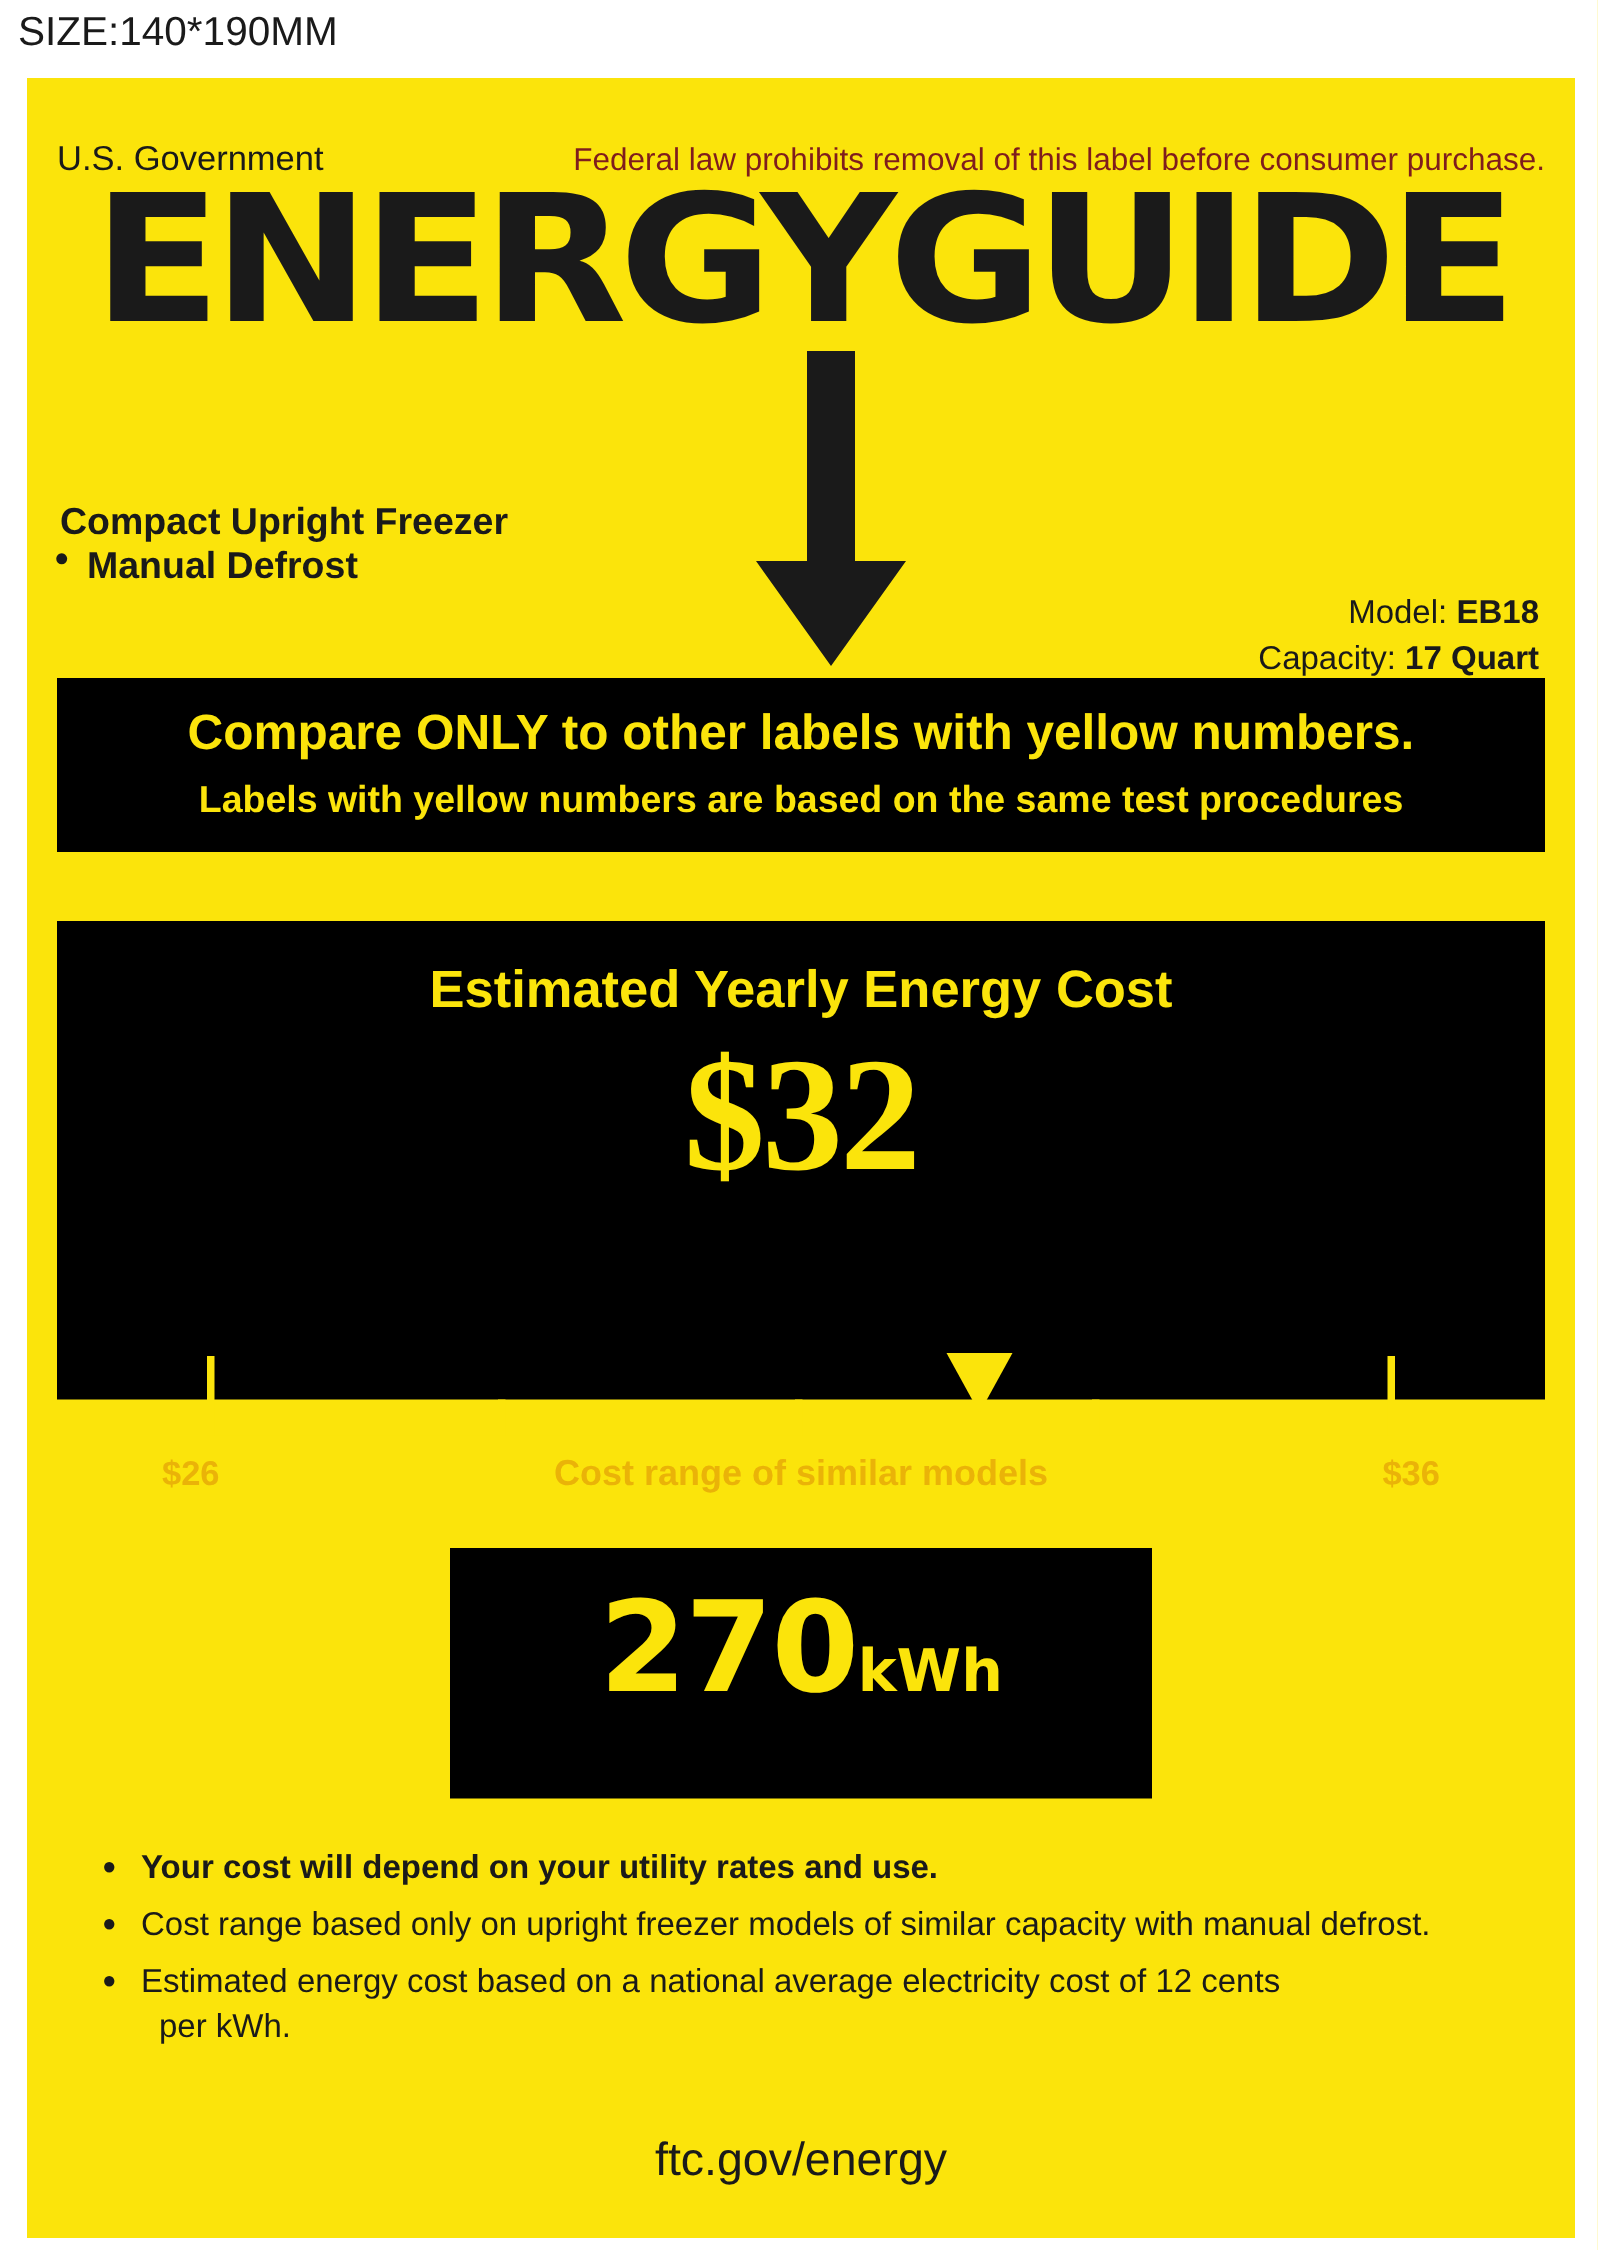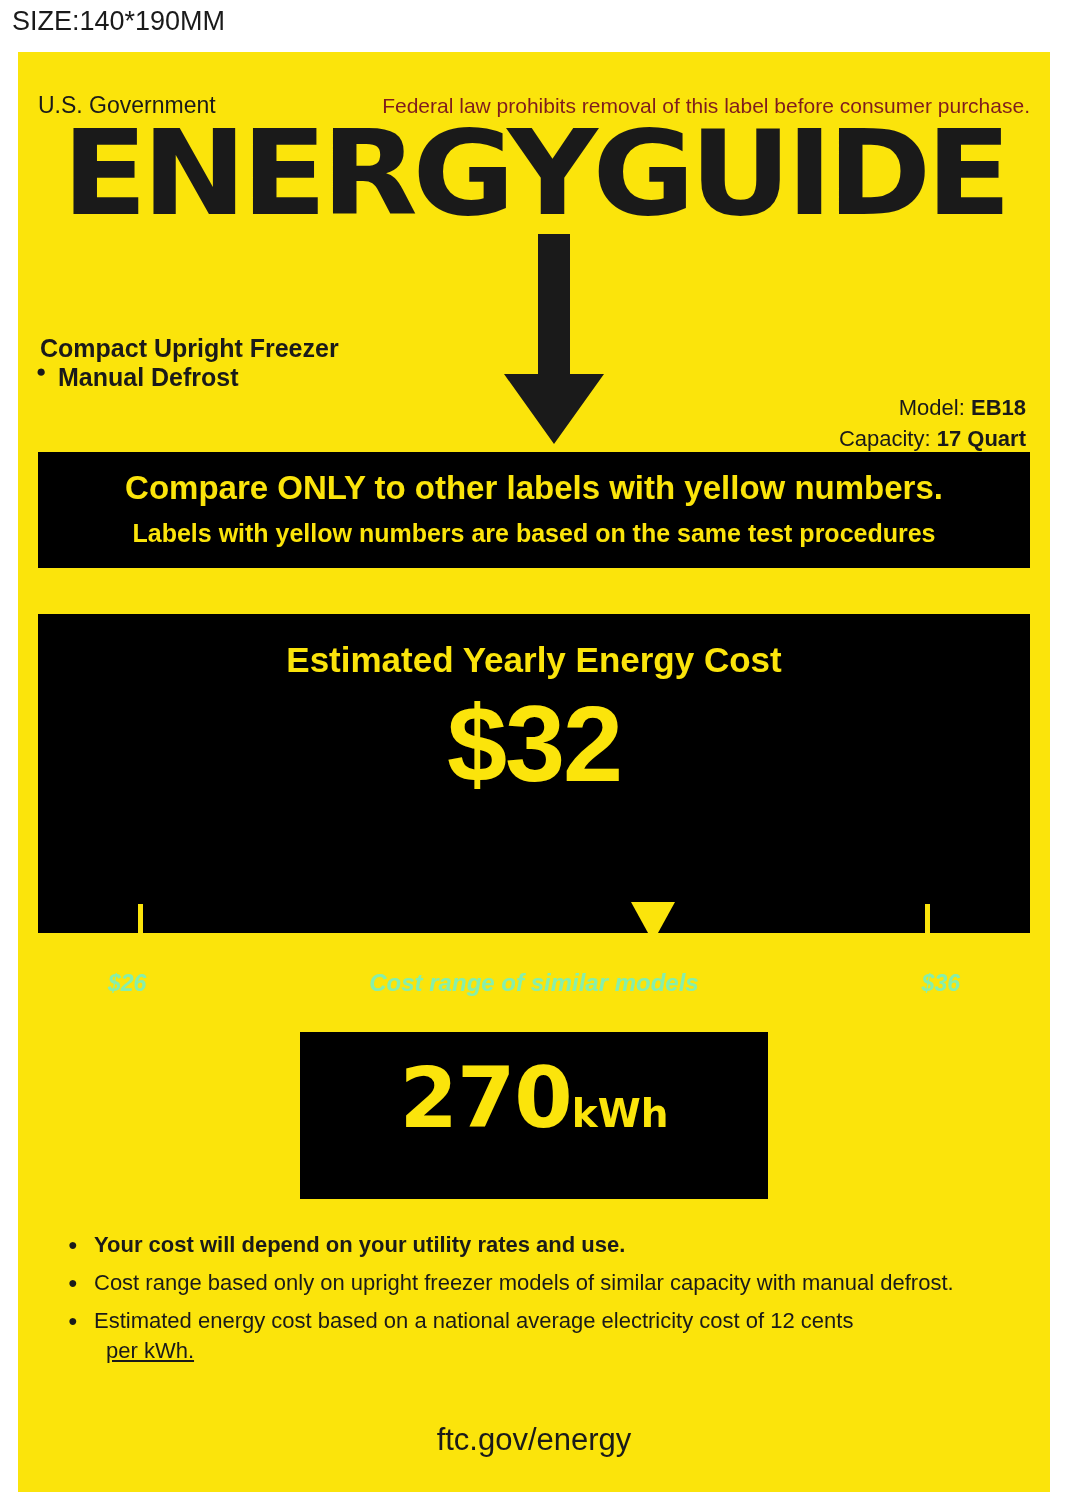--- a/index.html
+++ b/index.html
@@ -169,21 +169,21 @@
     font-size: 35px;
     font-weight: 700;
     padding-top: 26px;
   }
   .cost-amount {
     text-align: center;
     font-size: 108px;
     font-weight: 700;
     line-height: 108px;
     margin-top: 10px;
-    font-family: Liberation Sans, sans-serif;
+    font-family: Liberation Serif, serif;
     letter-spacing: -2px;
   }
   .scale {
     position: absolute;
     left: 100px;
     right: 100px;
     top: 290px;
     height: 60px;
   }
   .scale-line {
@@ -215,22 +215,21 @@
   .scale-labels {
     position: absolute;
     left: 70px;
     right: 70px;
     top: 355px;
     display: flex;
     justify-content: space-between;
     align-items: baseline;
     font-size: 23px;
     font-weight: 700;
-    color: #86efac;
-    font-style: italic;
+    color: #eab308;
   }
   .scale-labels .mid { font-size: 24px; }
 
   
   .kwhbox {
     position: absolute;
     left: 282px;
     top: 980px;
     width: 468px;
     height: 167px;
@@ -273,21 +272,21 @@
     margin-bottom: 8px;
   }
   .note:before {
     content: "\25CF";
     position: absolute;
     left: 2px;
     top: 0px;
     font-size: 16px;
   }
   .note.bold { font-weight: 700; }
-  .note .cont { display: block; padding-left: 12px; text-decoration: underline; }
+  .note .cont { display: block; padding-left: 12px; }
 
   .ftc {
     position: absolute;
     left: 0;
     right: 0;
     bottom: 34px;
     text-align: center;
     font-size: 31px;
     color: #1a1a1a;
   }

